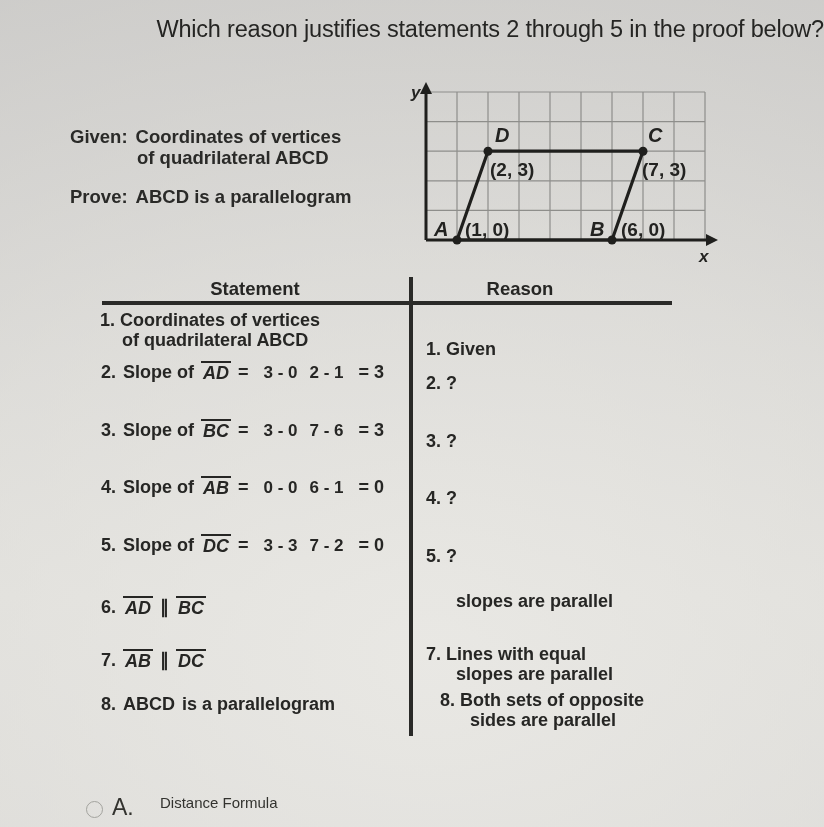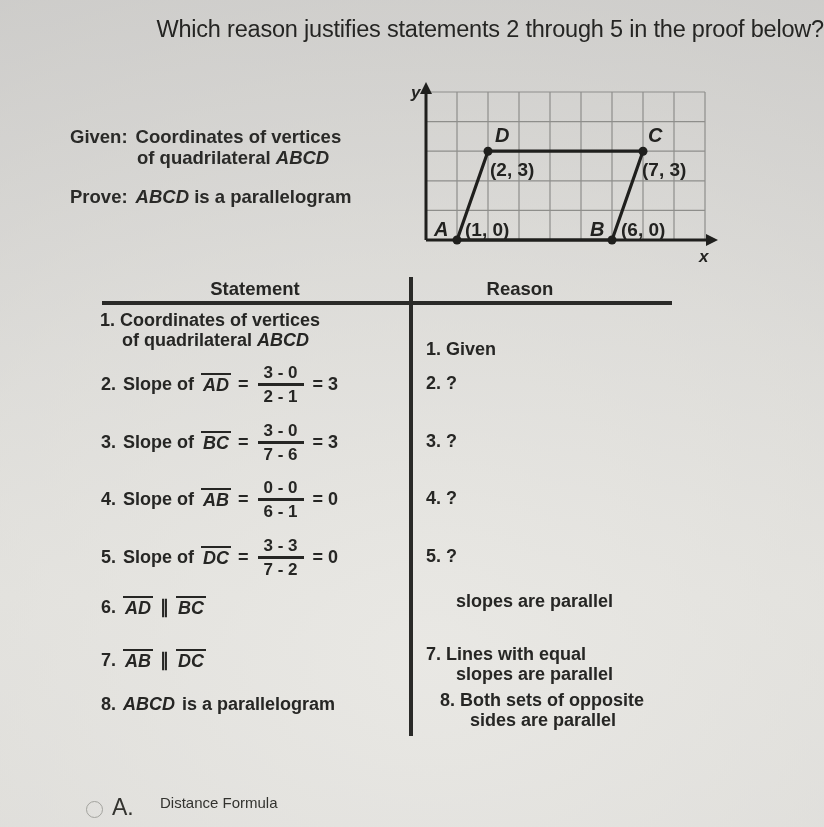--- a/index.html
+++ b/index.html
@@ -16,21 +16,21 @@
 
   .abs { position:absolute; }
 
   .title {
     position:absolute; top:16px; left:0; width:100%;
     text-align:right; font-size:23.5px; letter-spacing:-0.2px; color:#252523;
   }
 
   .gp { font-size:18.5px; font-weight:bold; color:#2a2a28; white-space:nowrap; }
   .gp .lbl { margin-right:8px; }
-  .it { font-style:italic; }
+  .it { }
 
   
   .graph-svg { position:absolute; left:403px; top:80px; }
   .grid-line { stroke:#8e8e8b; stroke-width:1.2; }
   .axis-line { stroke:#1f1f1d; stroke-width:3; }
   .axis-arrow { fill:#1f1f1d; }
   .shape { fill:none; stroke:#1f1f1d; stroke-width:3.2; stroke-linejoin:round; }
   .vdot { fill:#1f1f1d; }
   .gtxt { font-family:"Liberation Sans",sans-serif; font-weight:bold; fill:#232321; }
   .gtxt.letter { font-style:italic; font-size:20px; }
@@ -44,21 +44,21 @@
 
   .cell { position:absolute; font-size:18px; font-weight:bold; line-height:19.5px; color:#262624; white-space:nowrap; }
   .cell .l2 { padding-left:22px; }
   .cell .l2r { padding-left:30px; }
 
   .eqrow {
     position:absolute; left:101px; display:flex; align-items:center; gap:7px;
     font-size:18px; font-weight:bold; color:#262624; white-space:nowrap;
   }
   .ovl { display:inline-block; border-top:2.5px solid #262624; font-style:italic; padding:1px 2px 0; line-height:1.05; }
-  .frac { display:inline-flex; flex-direction:column; align-items:center; line-height:1; margin:0 2px; }
+  .frac { display:inline-flex; flex-direction:row; align-items:center; line-height:1; margin:0 2px; }
   .fnum,.fden { font-size:17px; font-weight:bold; padding:2.5px 6px; }
   .fbar { align-self:stretch; height:2.5px; background:#262624; }
 
   
   .radio {
     position:absolute; left:86px; top:801px; width:17px; height:17px;
     border:1.5px solid #a3a39e; border-radius:50%; background:transparent;
   }
   .ans-letter { position:absolute; left:112px; top:794px; font-size:23px; color:#33332f; }
   .ans-text   { position:absolute; left:160px; top:794px; font-size:15px; color:#33332f; }

